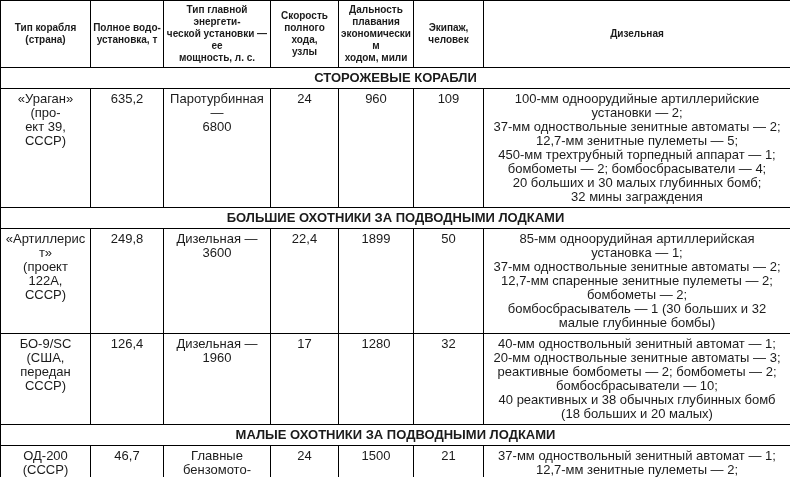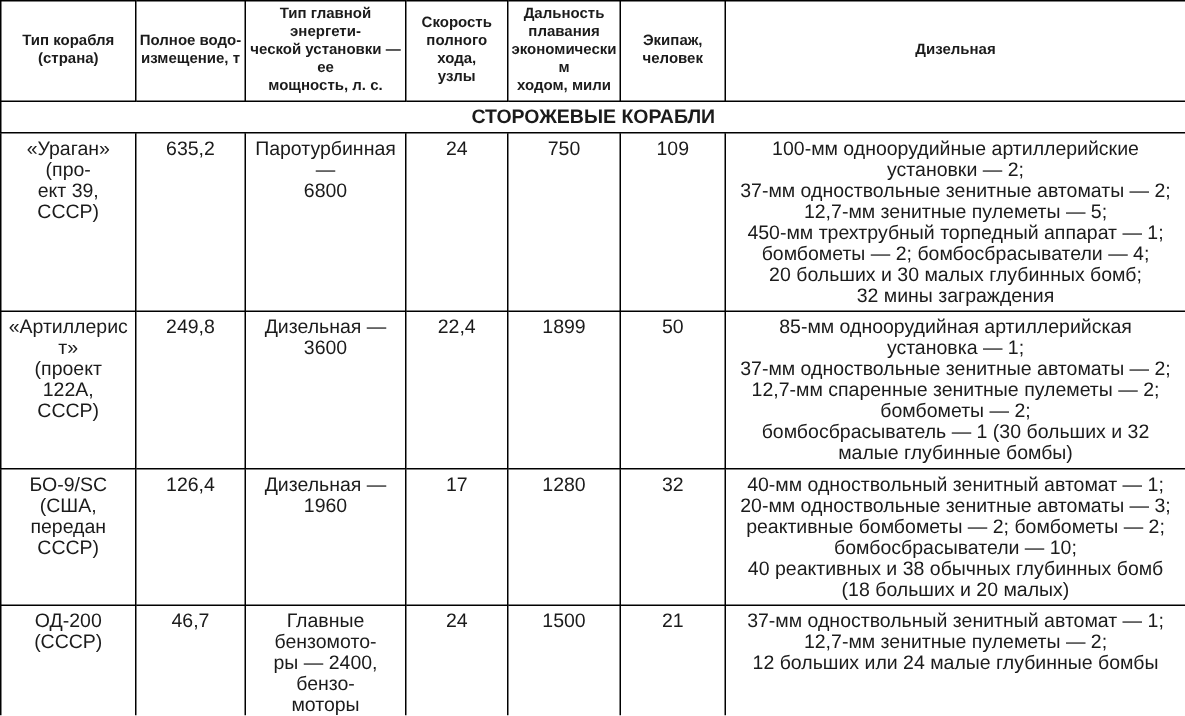--- a/index.html
+++ b/index.html
@@ -57,21 +57,21 @@
       <col style="width:68px">
       <col style="width:75px">
       <col style="width:70px">
       <col style="width:307px">
     </colgroup>
     <thead>
       <tr>
         <th>Тип корабля
 (страна)</th>
         <th>Полное водо-
-измещение, т</th>
+установка, т</th>
         <th>Тип главной энергети-
 ческой установки — ее
 мощность, л. с.</th>
         <th>Скорость
 полного хода,
 узлы</th>
         <th>Дальность
 плавания
 экономическим
 ходом, мили</th>
@@ -84,29 +84,32 @@
         <tr class="section-row">
           <td colspan="7">СТОРОЖЕВЫЕ КОРАБЛИ</td>
         </tr>
         <tr>
           <td>«Ураган» (про-
 ект 39, СССР)</td>
           <td>635,2</td>
           <td>Паротурбинная —
 6800</td>
           <td>24</td>
-          <td>750</td>
+          <td>960</td>
           <td>109</td>
           <td>100-мм одноорудийные артиллерийские установки — 2;
 37-мм одноствольные зенитные автоматы — 2;
 12,7-мм зенитные пулеметы — 5;
 450-мм трехтрубный торпедный аппарат — 1;
 бомбометы — 2; бомбосбрасыватели — 4;
 20 больших и 30 малых глубинных бомб;
 32 мины заграждения</td>
+        </tr>
+        <tr class="section-row">
+          <td colspan="7">БОЛЬШИЕ ОХОТНИКИ ЗА ПОДВОДНЫМИ ЛОДКАМИ</td>
         </tr>
         <tr>
           <td>«Артиллерист»
 (проект 122А,
 СССР)</td>
           <td>249,8</td>
           <td>Дизельная — 3600</td>
           <td>22,4</td>
           <td>1899</td>
           <td>50</td>
@@ -123,20 +126,23 @@
           <td>Дизельная — 1960</td>
           <td>17</td>
           <td>1280</td>
           <td>32</td>
           <td>40-мм одноствольный зенитный автомат — 1;
 20-мм одноствольные зенитные автоматы — 3;
 реактивные бомбометы — 2; бомбометы — 2;
 бомбосбрасыватели — 10;
 40 реактивных и 38 обычных глубинных бомб (18 больших и 20 малых)</td>
         </tr>
+        <tr class="section-row">
+          <td colspan="7">МАЛЫЕ ОХОТНИКИ ЗА ПОДВОДНЫМИ ЛОДКАМИ</td>
+        </tr>
         <tr>
           <td>ОД-200 (СССР)</td>
           <td>46,7</td>
           <td>Главные бензомото-
 ры — 2400, бензо-
 моторы экономи-
 ческого хода — 170</td>
           <td>24</td>
           <td>1500</td>
           <td>21</td>

